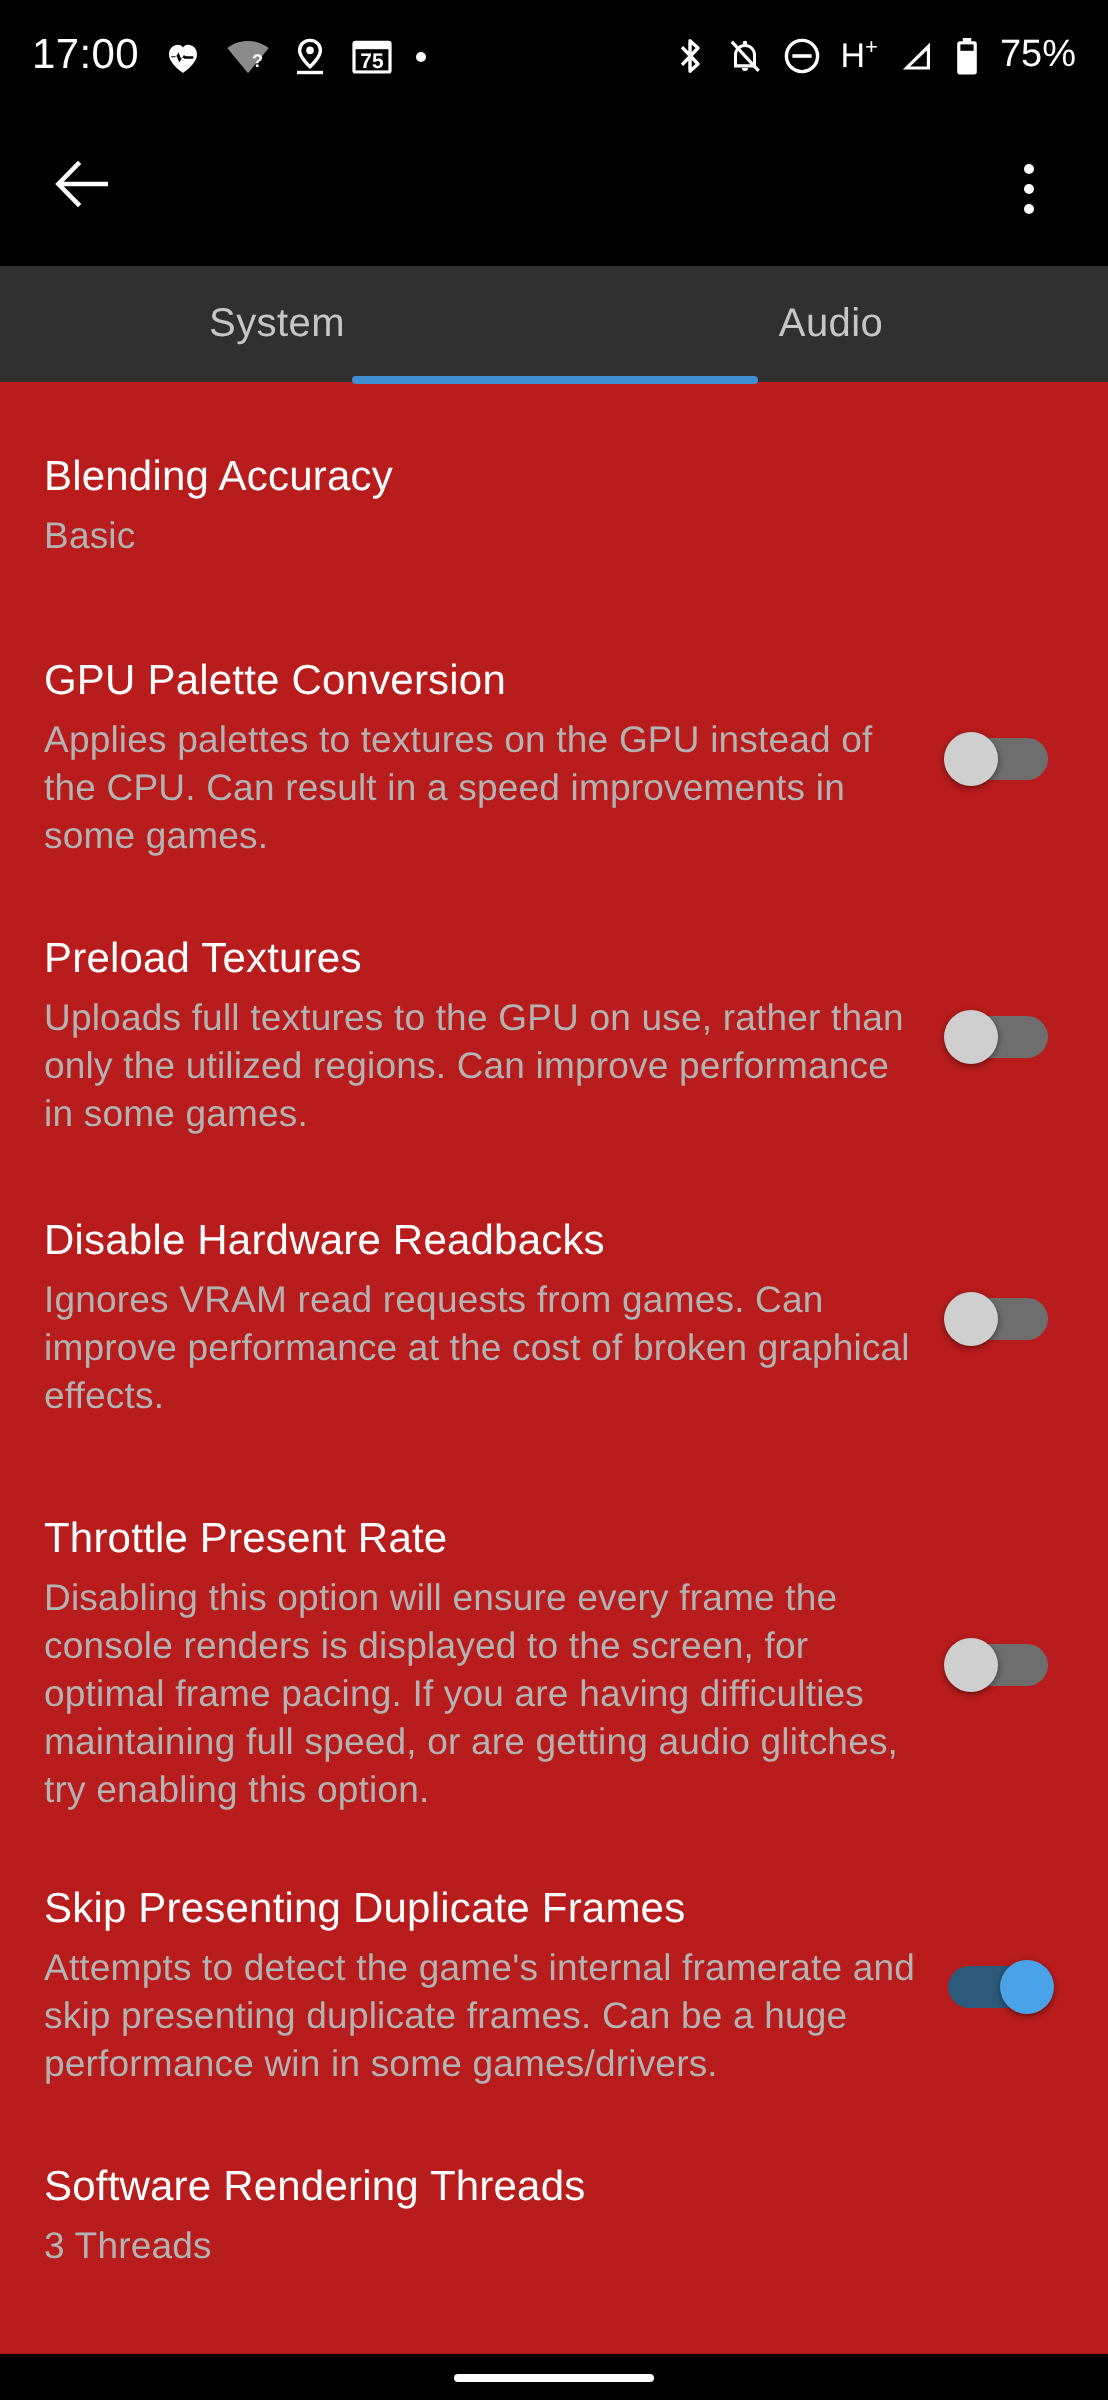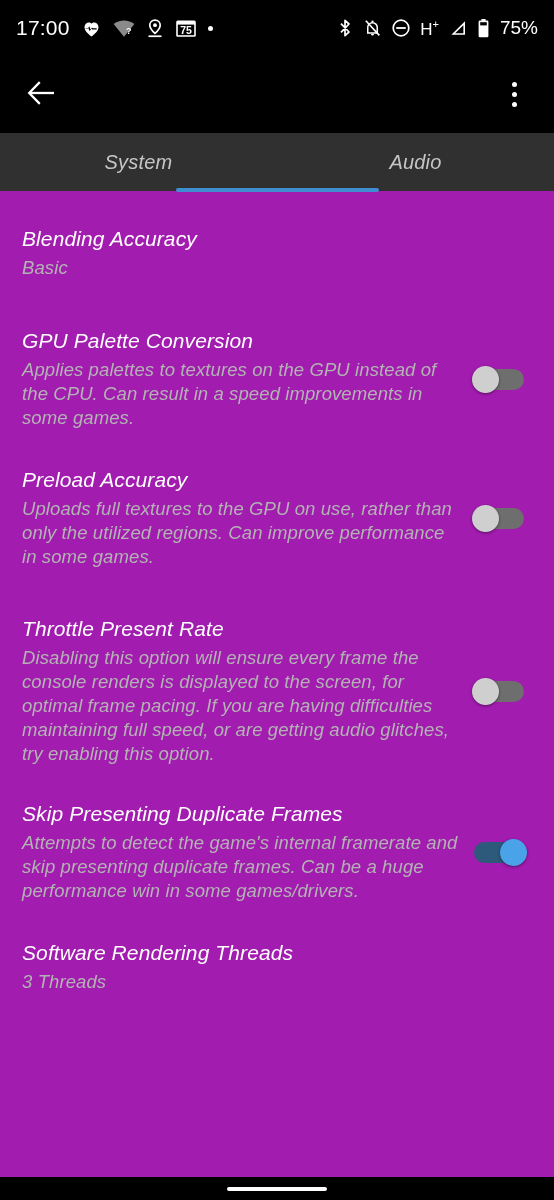--- a/index.html
+++ b/index.html
@@ -39,21 +39,21 @@
   .overflow-btn {
     margin-left:auto; width:36px; height:44px;
     display:flex; flex-direction:column; align-items:center; justify-content:center;
     gap:5px; cursor:pointer;
   }
   .overflow-btn i { width:5px; height:5px; border-radius:50%; background:#fff; display:block; }
 
   
   .content-area {
     position:absolute; top:133px; left:0; width:554px; height:1044px;
-    background:#a21caf; overflow:hidden;font-style:italic;
+    background:#b91c1c; overflow:hidden;
   }
   .tabs {
     position:relative; height:58px; display:flex; background:#303030;
     z-index:5;
   }
   .tab {
     flex:1; display:flex; align-items:center; justify-content:center;
     color:#c6c6c6; font-size:20px; font-weight:400; cursor:pointer;
     letter-spacing:.2px;
   }
@@ -246,29 +246,39 @@
           <div class="row-sub">Applies palettes to textures on the GPU instead of the CPU. Can result in a speed improvements in some games.</div>
         </div>
         <div class="toggle">
           <div class="track"></div>
           <div class="thumb"></div>
         </div>
       </div>
 
       <div class="row" style="margin-top:36px;">
         <div class="row-text">
-          <div class="row-title">Preload Accuracy</div>
+          <div class="row-title">Preload Textures</div>
           <div class="row-sub">Uploads full textures to the GPU on use, rather than only the utilized regions. Can improve performance in some games.</div>
         </div>
         <div class="toggle">
           <div class="track"></div>
           <div class="thumb"></div>
         </div>
       </div>
 
+      <div class="row" style="margin-top:38px;">
+        <div class="row-text">
+          <div class="row-title">Disable Hardware Readbacks</div>
+          <div class="row-sub">Ignores VRAM read requests from games. Can improve performance at the cost of broken graphical effects.</div>
+        </div>
+        <div class="toggle">
+          <div class="track"></div>
+          <div class="thumb"></div>
+        </div>
+      </div>
 
       <div class="row" style="margin-top:46px;">
         <div class="row-text">
           <div class="row-title">Throttle Present Rate</div>
           <div class="row-sub">Disabling this option will ensure every frame the console renders is displayed to the screen, for optimal frame pacing. If you are having difficulties maintaining full speed, or are getting audio glitches, try enabling this option.</div>
         </div>
         <div class="toggle">
           <div class="track"></div>
           <div class="thumb"></div>
         </div>

